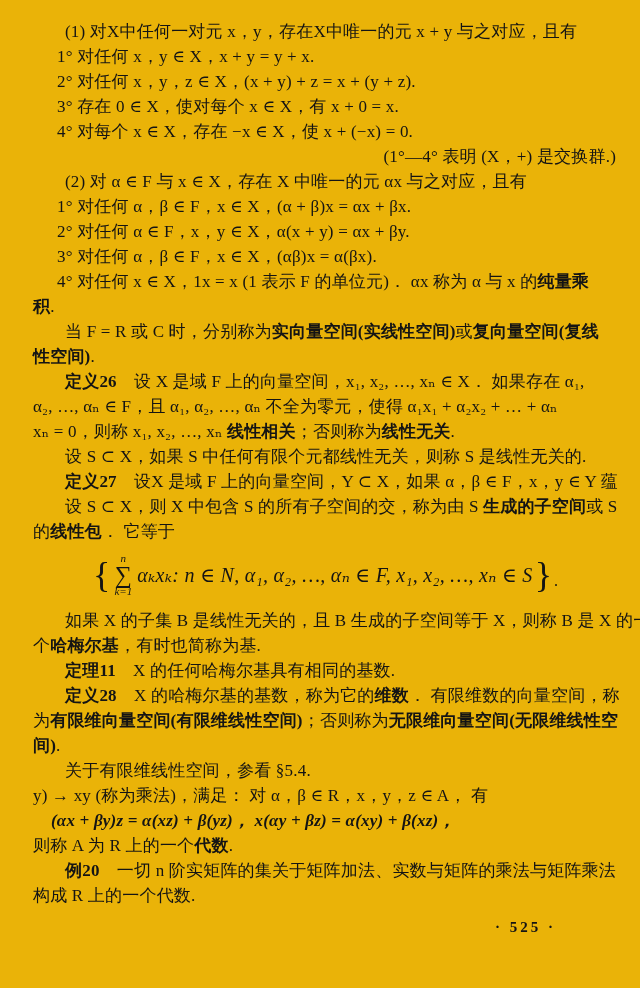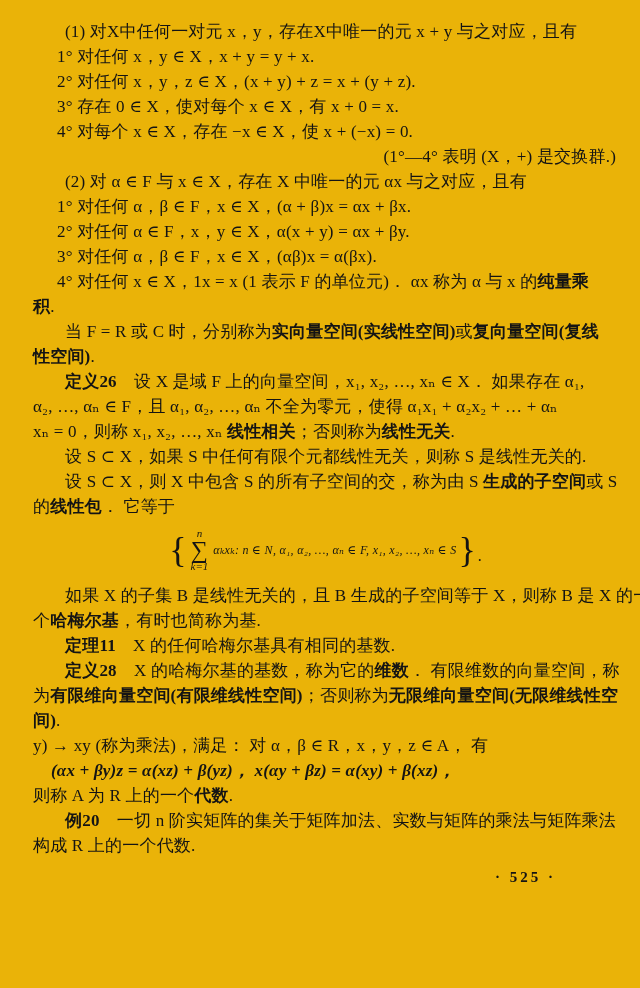--- a/index.html
+++ b/index.html
@@ -53,21 +53,21 @@
     line-height: 1;
     font-size: 11px;
     margin: 0 5px 0 2px;
   }
   .formula .sum-sym {
     font-size: 24px;
     font-style: normal;
     line-height: 0.95;
   }
   .formula .body {
-    font-size: 12px;
+    font-size: 20px;
     letter-spacing: 0.3px;
   }
   .formula .period {
     font-style: normal;
     font-size: 16px;
     align-self: flex-end;
     padding-bottom: 4px;
   }
   .pageno {
     margin-top: 7px;
@@ -94,20 +94,21 @@
       <div class="line item"><span>2° 对任何 α ∈ F，x，y ∈ X，α(x + y) = αx + βy.</span></div>
       <div class="line item"><span>3° 对任何 α，β ∈ F，x ∈ X，(αβ)x = α(βx).</span></div>
       <div class="line item"><span>4° 对任何 x ∈ X，1x = x (1 表示 F 的单位元)． αx 称为 α 与 x 的</span><span class="b">纯量乘</span></div>
       <div class="line none"><span class="b">积</span><span>.</span></div>
       <div class="line para"><span>当 F = R 或 C 时，分别称为</span><span class="b">实向量空间(实线性空间)</span><span>或</span><span class="b">复向量空间(复线</span></div>
       <div class="line none"><span class="b">性空间)</span><span>.</span></div>
       <div class="line para"><span class="b">定义26</span><span>　设 X 是域 F 上的向量空间，x₁, x₂, …, xₙ ∈ X． 如果存在 α₁,</span></div>
       <div class="line none"><span>α₂, …, αₙ ∈ F，且 α₁, α₂, …, αₙ 不全为零元，使得 α₁x₁ + α₂x₂ + … + αₙ</span></div>
       <div class="line none"><span>xₙ = 0，则称 x₁, x₂, …, xₙ </span><span class="b">线性相关</span><span>；否则称为</span><span class="b">线性无关</span><span>.</span></div>
       <div class="line para"><span>设 S ⊂ X，如果 S 中任何有限个元都线性无关，则称 S 是线性无关的.</span></div>
+      <div class="line para"><span class="b">定义27</span><span>　设X 是域 F 上的向量空间，Y ⊂ X，如果 α，β ∈ F，x，y ∈ Y 蕴</span></div>
       <div class="line para"><span>设 S ⊂ X，则 X 中包含 S 的所有子空间的交，称为由 S </span><span class="b">生成的子空间</span><span>或 S</span></div>
       <div class="line none"><span>的</span><span class="b">线性包</span><span>． 它等于</span></div>
     </div>
 
   <div class="formula">
     <span class="brace">{</span>
     <span class="sum-col">
       <span>n</span>
       <span class="sum-sym">∑</span>
       <span>k=1</span>
@@ -117,20 +118,21 @@
     <span class="period">.</span>
   </div>
 
   <div id="lines-bottom">
       <div class="line para"><span>如果 X 的子集 B 是线性无关的，且 B 生成的子空间等于 X，则称 B 是 X 的一</span></div>
       <div class="line none"><span>个</span><span class="b">哈梅尔基</span><span>，有时也简称为基.</span></div>
       <div class="line para"><span class="b">定理11</span><span>　X 的任何哈梅尔基具有相同的基数.</span></div>
       <div class="line para"><span class="b">定义28</span><span>　X 的哈梅尔基的基数，称为它的</span><span class="b">维数</span><span>． 有限维数的向量空间，称</span></div>
       <div class="line none"><span>为</span><span class="b">有限维向量空间(有限维线性空间)</span><span>；否则称为</span><span class="b">无限维向量空间(无限维线性空</span></div>
       <div class="line none"><span class="b">间)</span><span>.</span></div>
+      <div class="line para"><span>关于有限维线性空间，参看 §5.4.</span></div>
       <div class="line none"><span>y) → xy (称为乘法)，满足： 对 α，β ∈ R，x，y，z ∈ A， 有</span></div>
       <div class="line sm"><span>(αx + βy)z = α(xz) + β(yz)， x(αy + βz) = α(xy) + β(xz)，</span></div>
       <div class="line none"><span>则称 A 为 R 上的一个</span><span class="b">代数</span><span>.</span></div>
       <div class="line para"><span class="b">例20</span><span>　一切 n 阶实矩阵的集关于矩阵加法、实数与矩阵的乘法与矩阵乘法</span></div>
       <div class="line none"><span>构成 R 上的一个代数.</span></div>
     </div>
 
   <div class="pageno">· 525 ·</div>
 </div>
 

